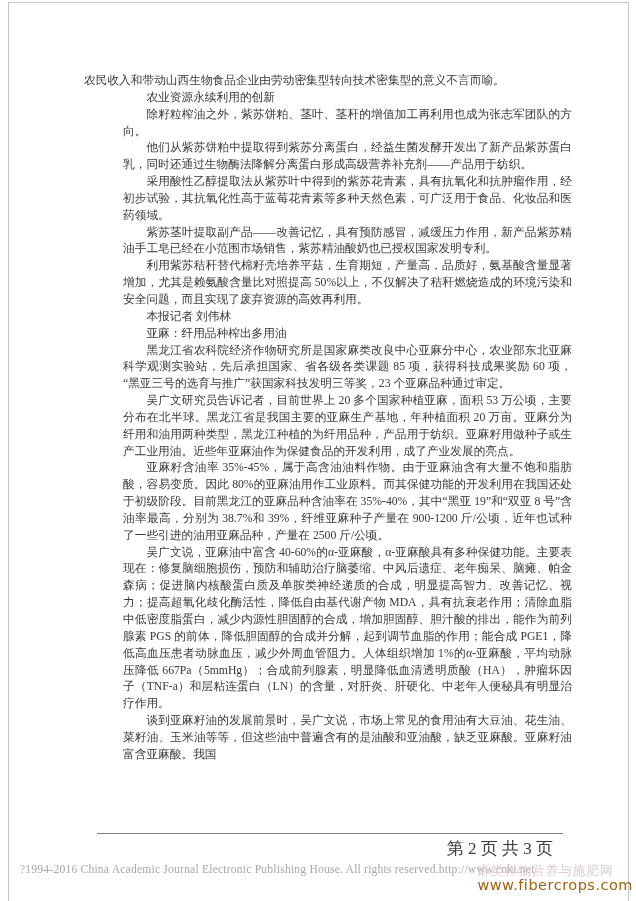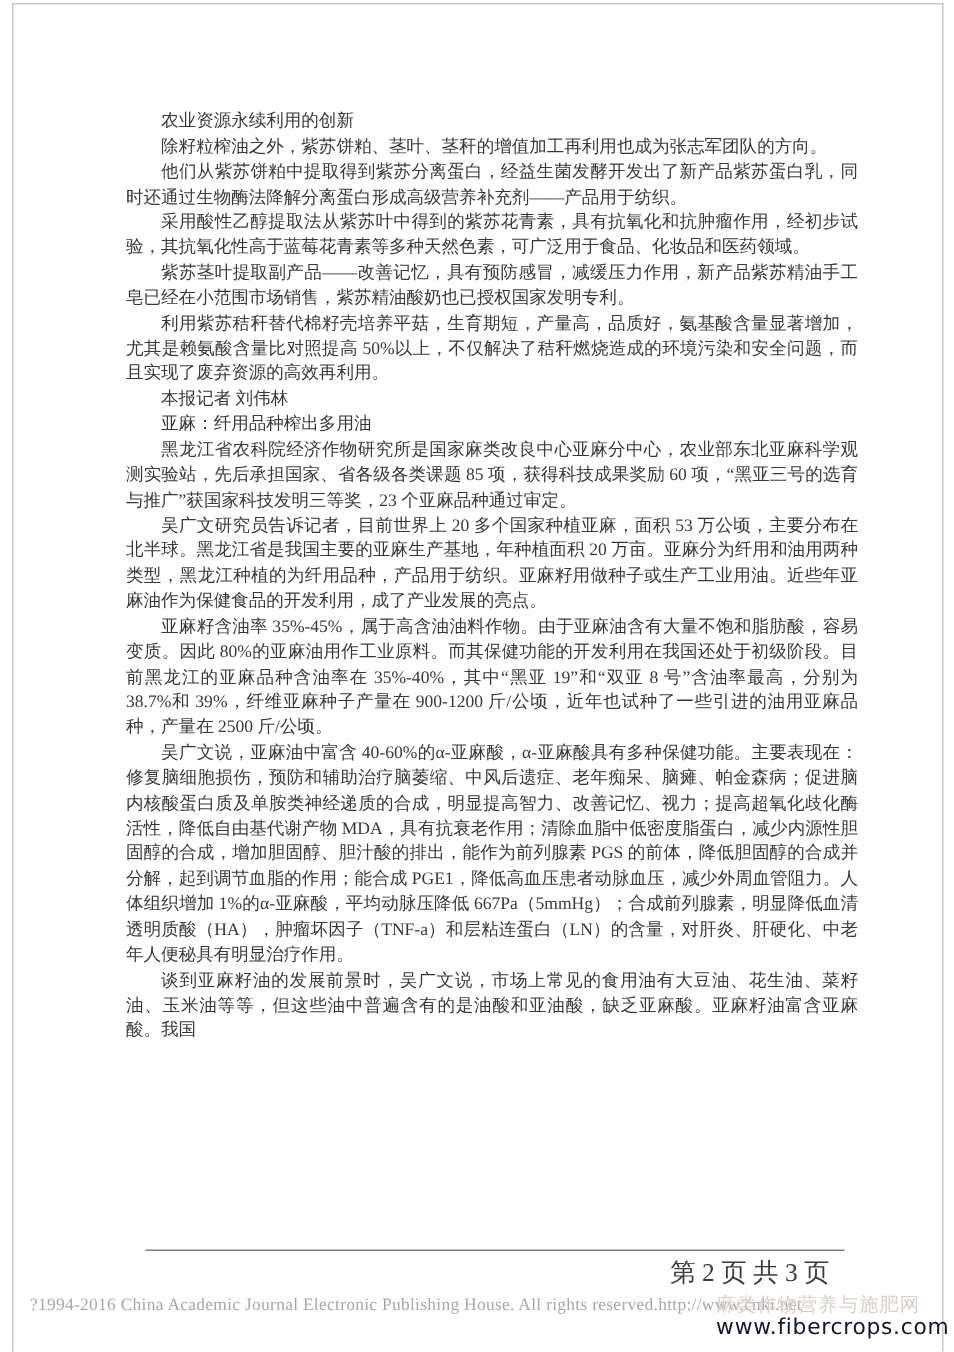--- a/index.html
+++ b/index.html
@@ -19,21 +19,21 @@
     position: absolute;
     left: 84px; top: 73px;
     width: 488px;
     color: #383838;
     font-size: 11.7px;
     line-height: 16.85px;
     text-align: justify;
     text-justify: inter-character;
   }
   .content p { margin: 0; padding: 0; }
-  .content p.indent { text-indent: 2em; }
+  .content p.indent { text-indent: 2em; margin-left: 39px; }
 
   .footer-rule {
     position: absolute;
     left: 97px; top: 833px;
     width: 466px; height: 1px;
     background: #7d7d7d;
   }
   .page-indicator {
     position: absolute;
     top: 837px; right: 83px;
@@ -58,32 +58,33 @@
     font-family: "DejaVu Sans", "Liberation Sans", sans-serif;
     line-height: 14px;
   }
   .watermark .wm-name {
     font-size: 13px;
     color: #dccecb;
     letter-spacing: 0.6px;
   }
   .watermark .wm-url {
     font-size: 14.5px;
-    color: #0f172a;
+    color: #a16207;
     letter-spacing: 0.5px;
   }
 </style>
 </head>
 <body>
 
 <div class="page-border border-top"></div>
 <div class="page-border border-left"></div>
 <div class="page-border border-right"></div>
 
 <div class="content">
+  <p class="para">农民收入和带动山西生物食品企业由劳动密集型转向技术密集型的意义不言而喻。</p>
   <p class="para indent">农业资源永续利用的创新</p>
   <p class="para indent">除籽粒榨油之外，紫苏饼粕、茎叶、茎秆的增值加工再利用也成为张志军团队的方向。</p>
   <p class="para indent">他们从紫苏饼粕中提取得到紫苏分离蛋白，经益生菌发酵开发出了新产品紫苏蛋白乳，同时还通过生物酶法降解分离蛋白形成高级营养补充剂——产品用于纺织。</p>
   <p class="para indent">采用酸性乙醇提取法从紫苏叶中得到的紫苏花青素，具有抗氧化和抗肿瘤作用，经初步试验，其抗氧化性高于蓝莓花青素等多种天然色素，可广泛用于食品、化妆品和医药领域。</p>
   <p class="para indent">紫苏茎叶提取副产品——改善记忆，具有预防感冒，减缓压力作用，新产品紫苏精油手工皂已经在小范围市场销售，紫苏精油酸奶也已授权国家发明专利。</p>
   <p class="para indent">利用紫苏秸秆替代棉籽壳培养平菇，生育期短，产量高，品质好，氨基酸含量显著增加，尤其是赖氨酸含量比对照提高 50%以上，不仅解决了秸秆燃烧造成的环境污染和安全问题，而且实现了废弃资源的高效再利用。</p>
   <p class="para indent">本报记者 刘伟林</p>
   <p class="para indent">亚麻：纤用品种榨出多用油</p>
   <p class="para indent">黑龙江省农科院经济作物研究所是国家麻类改良中心亚麻分中心，农业部东北亚麻科学观测实验站，先后承担国家、省各级各类课题 85 项，获得科技成果奖励 60 项，“黑亚三号的选育与推广”获国家科技发明三等奖，23 个亚麻品种通过审定。</p>
   <p class="para indent">吴广文研究员告诉记者，目前世界上 20 多个国家种植亚麻，面积 53 万公顷，主要分布在北半球。黑龙江省是我国主要的亚麻生产基地，年种植面积 20 万亩。亚麻分为纤用和油用两种类型，黑龙江种植的为纤用品种，产品用于纺织。亚麻籽用做种子或生产工业用油。近些年亚麻油作为保健食品的开发利用，成了产业发展的亮点。</p>

